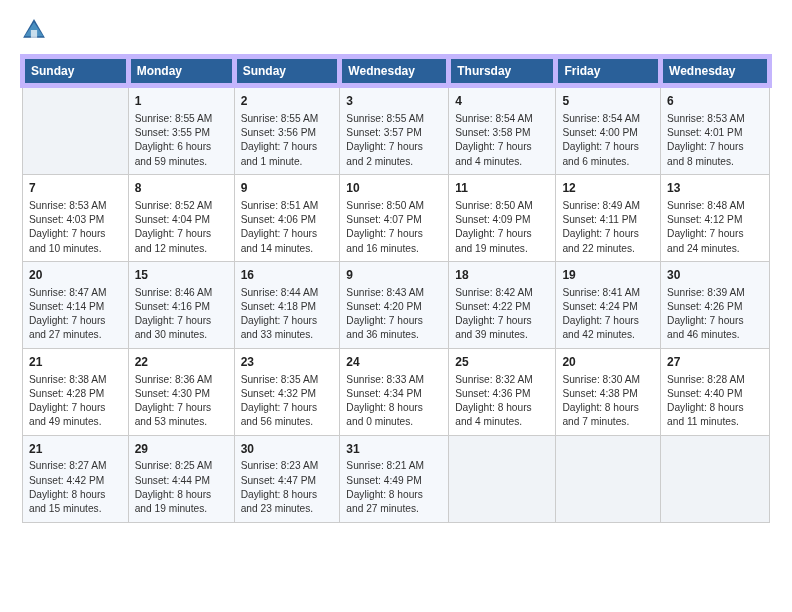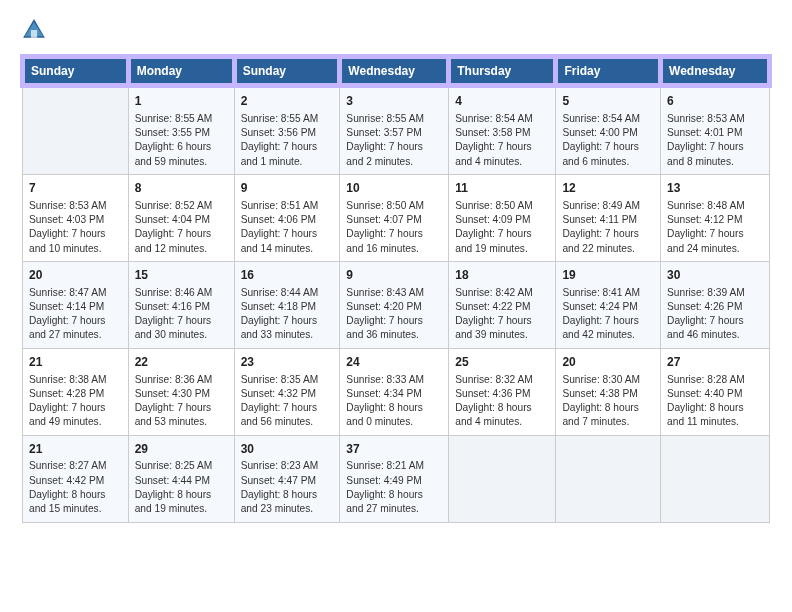--- a/index.html
+++ b/index.html
@@ -254,21 +254,21 @@
           </td>
           <td>
             <span class="day-num">29</span>
             <div class="day-info">Sunrise: 8:25 AM<br>Sunset: 4:44 PM<br>Daylight: 8 hours<br>and 19 minutes.</div>
           </td>
           <td>
             <span class="day-num">30</span>
             <div class="day-info">Sunrise: 8:23 AM<br>Sunset: 4:47 PM<br>Daylight: 8 hours<br>and 23 minutes.</div>
           </td>
           <td>
-            <span class="day-num">37</span>
+            <span class="day-num">31</span>
             <div class="day-info">Sunrise: 8:21 AM<br>Sunset: 4:49 PM<br>Daylight: 8 hours<br>and 27 minutes.</div>
           </td>
           <td class="empty"></td>
           <td class="empty"></td>
           <td class="empty"></td>
         </tr>
       </tbody>
   </table>
 </div>
 

